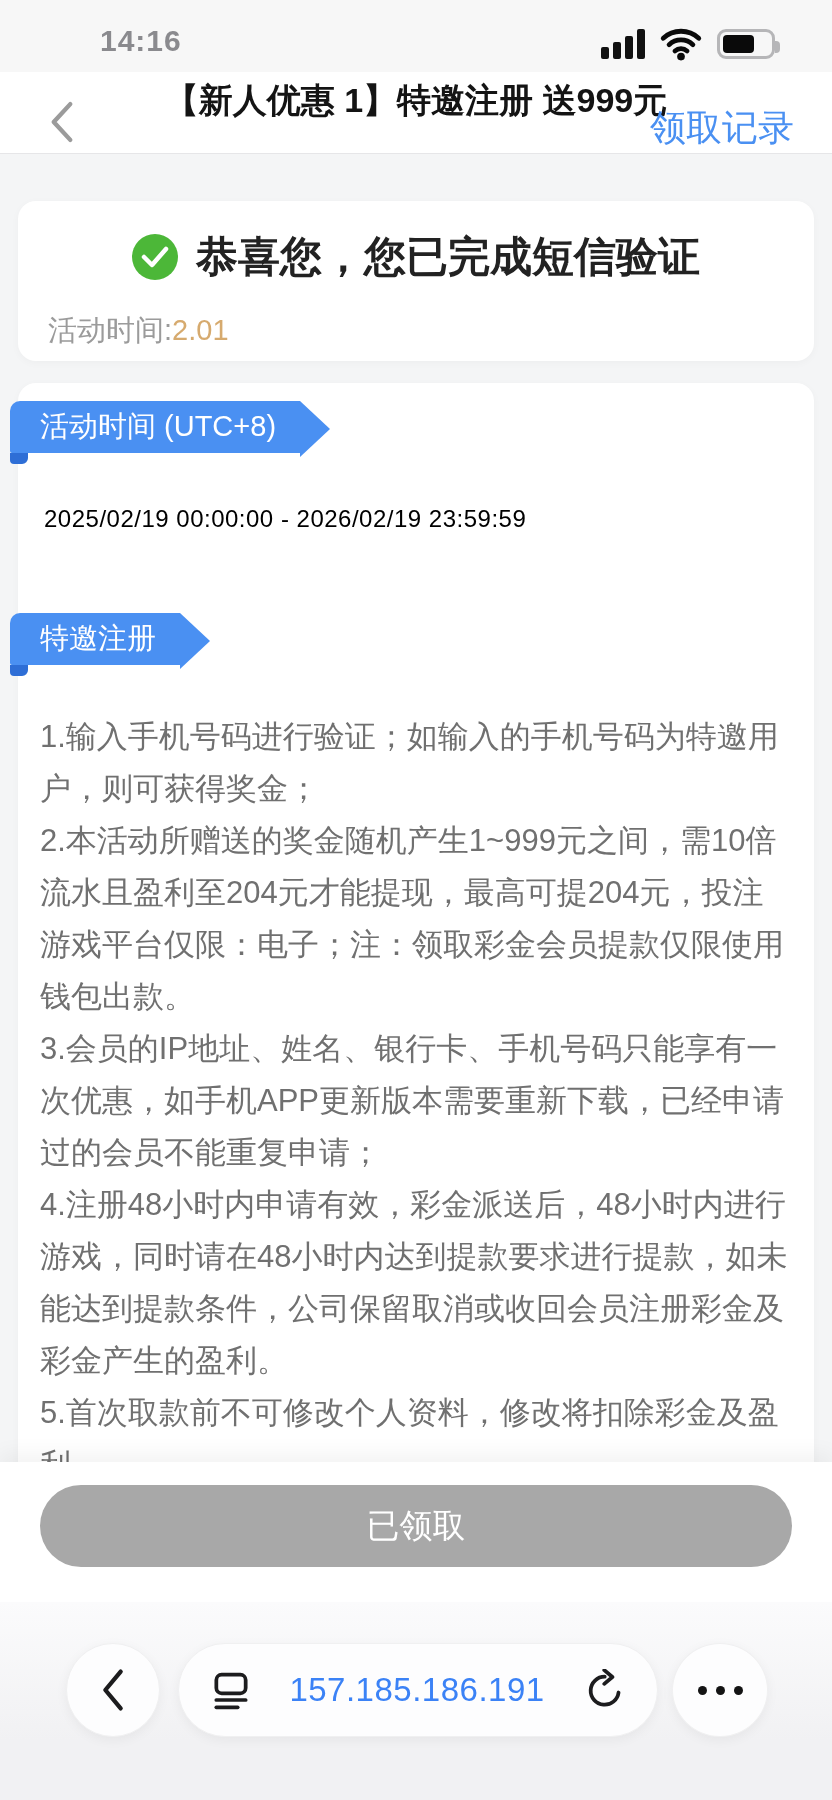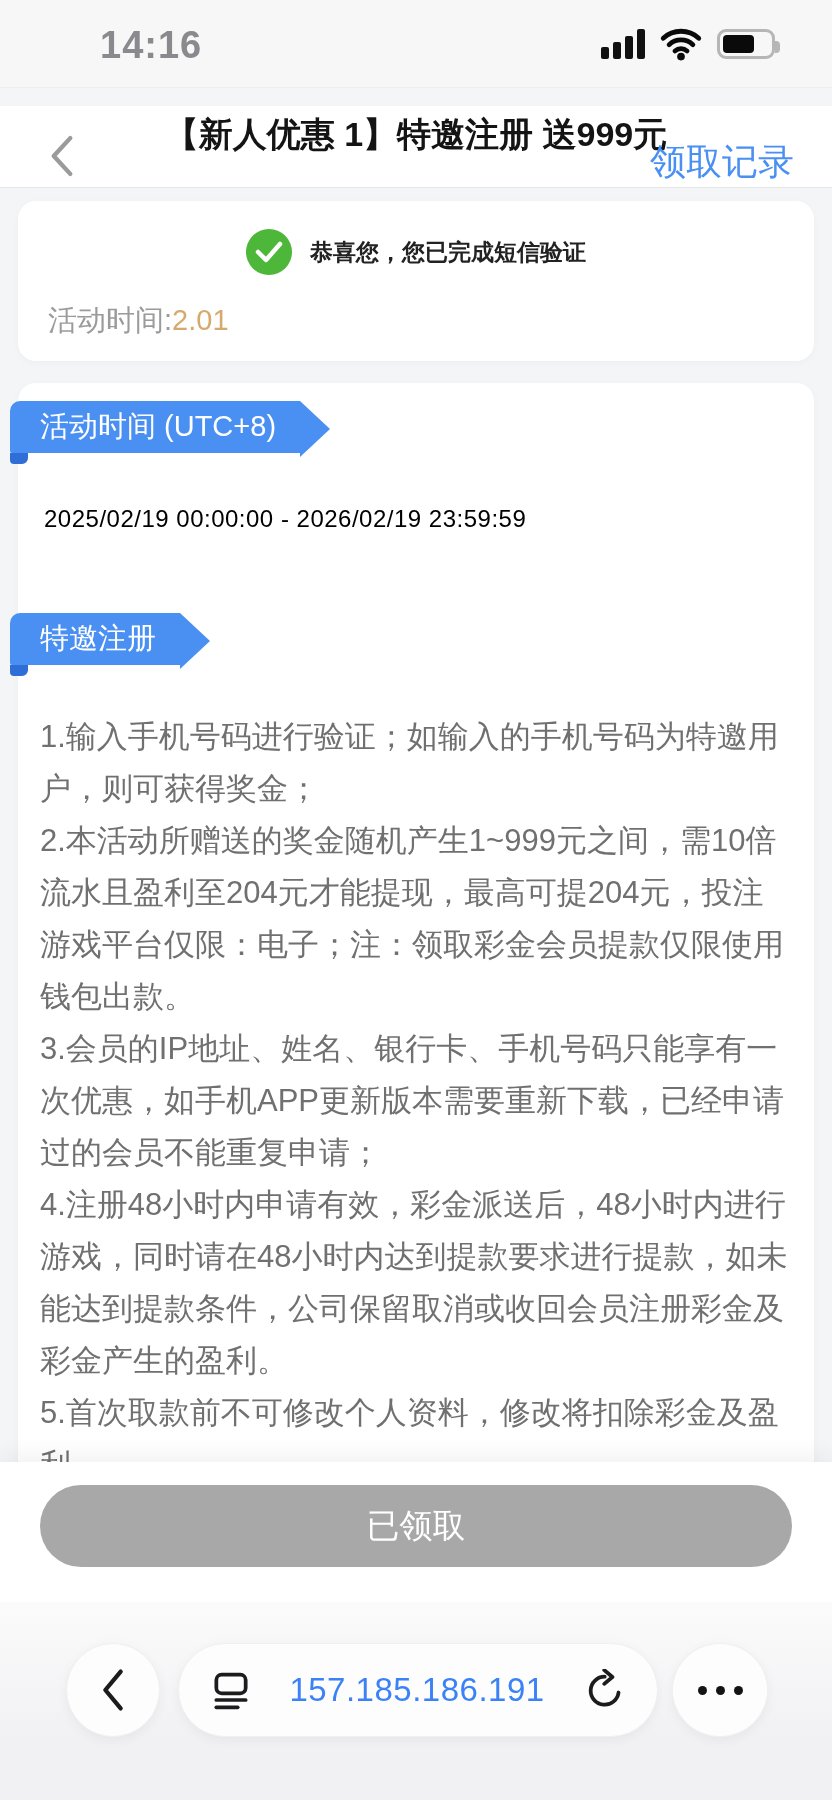--- a/index.html
+++ b/index.html
@@ -10,42 +10,42 @@
     background:#f4f5f6; color:#222;
   }
 
   
   .status-bar {
     position:absolute; top:0; left:0; right:0; height:88px;
     background:#f7f7f7; border-bottom:1px solid #ededed; z-index:10;
   }
   .status-time {
     position:absolute; left:100px; top:24px;
-    font-size:38px; font-weight:bold; color:#8a8a8e; letter-spacing:1px;
+    font-size:30px; font-weight:bold; color:#8a8a8e; letter-spacing:1px;
   }
   .status-icons {
     position:absolute; right:57px; top:26px; height:36px;
     display:flex; align-items:center; gap:14px;
   }
   .signal { display:flex; align-items:flex-end; gap:4px; height:30px; }
   .signal span { width:8px; background:#111; border-radius:2px; display:block; }
   .signal span:nth-child(1){height:12px}
   .signal span:nth-child(2){height:17px}
   .signal span:nth-child(3){height:23px}
   .signal span:nth-child(4){height:30px}
   .battery { position:relative; width:58px; height:30px;
     border:3px solid #b6b6b8; border-radius:9px; background:transparent; }
   .battery .fill { position:absolute; left:3px; top:3px; bottom:3px; width:60%;
     background:#0a0a0a; border-radius:4px; }
   .battery .cap { position:absolute; right:-8px; top:9px; width:5px; height:12px;
     background:#b6b6b8; border-radius:0 4px 4px 0; }
 
   
   .nav-bar {
-    position:absolute; top:106px; left:0; right:0; height:82px;
+    position:absolute; top:72px; left:0; right:0; height:82px;
     background:#ffffff; border-bottom:1px solid #e6e6e8; z-index:10;
   }
   .nav-back {
     position:absolute; left:30px; top:18px; width:64px; height:64px;
     display:flex; align-items:center; justify-content:center; background:none; border:none;
   }
   .nav-title {
     position:absolute; left:50%; top:6px; transform:translateX(-50%);
     width:585px; text-align:center;
     font-size:34px; font-weight:bold; color:#141414; line-height:45px;
@@ -62,21 +62,21 @@
   .card {
     background:#fff; border-radius:18px; margin:0 18px;
     box-shadow:0 2px 8px rgba(0,0,0,0.03);
   }
   .success-card { margin-top:10px; height:160px; padding:28px 30px 0 30px; }
   .success-row { display:flex; align-items:center; justify-content:center; gap:18px; }
   .check-circle {
     width:46px; height:46px; border-radius:50%; background:#4cb738; flex:0 0 auto;
     display:flex; align-items:center; justify-content:center;
   }
-  .success-text { font-size:23px; font-weight:bold; color:#222; }
+  .success-text { font-size:42px; font-weight:bold; color:#222; }
   .bonus-line { margin-top:26px; font-size:29px; color:#9b9b9b; }
   .bonus-value { color:#d6aa6e; }
 
   .activity-card { margin-top:22px; padding:18px 22px 60px 22px; height:1160px; }
 
   .ribbon {
     position:relative; display:inline-block; margin-left:-30px;
     background:#4a90f2; color:#fff; font-size:29px;
     padding:11px 24px 12px 30px; border-radius:10px 0 0 2px;
     line-height:1; z-index:1;

